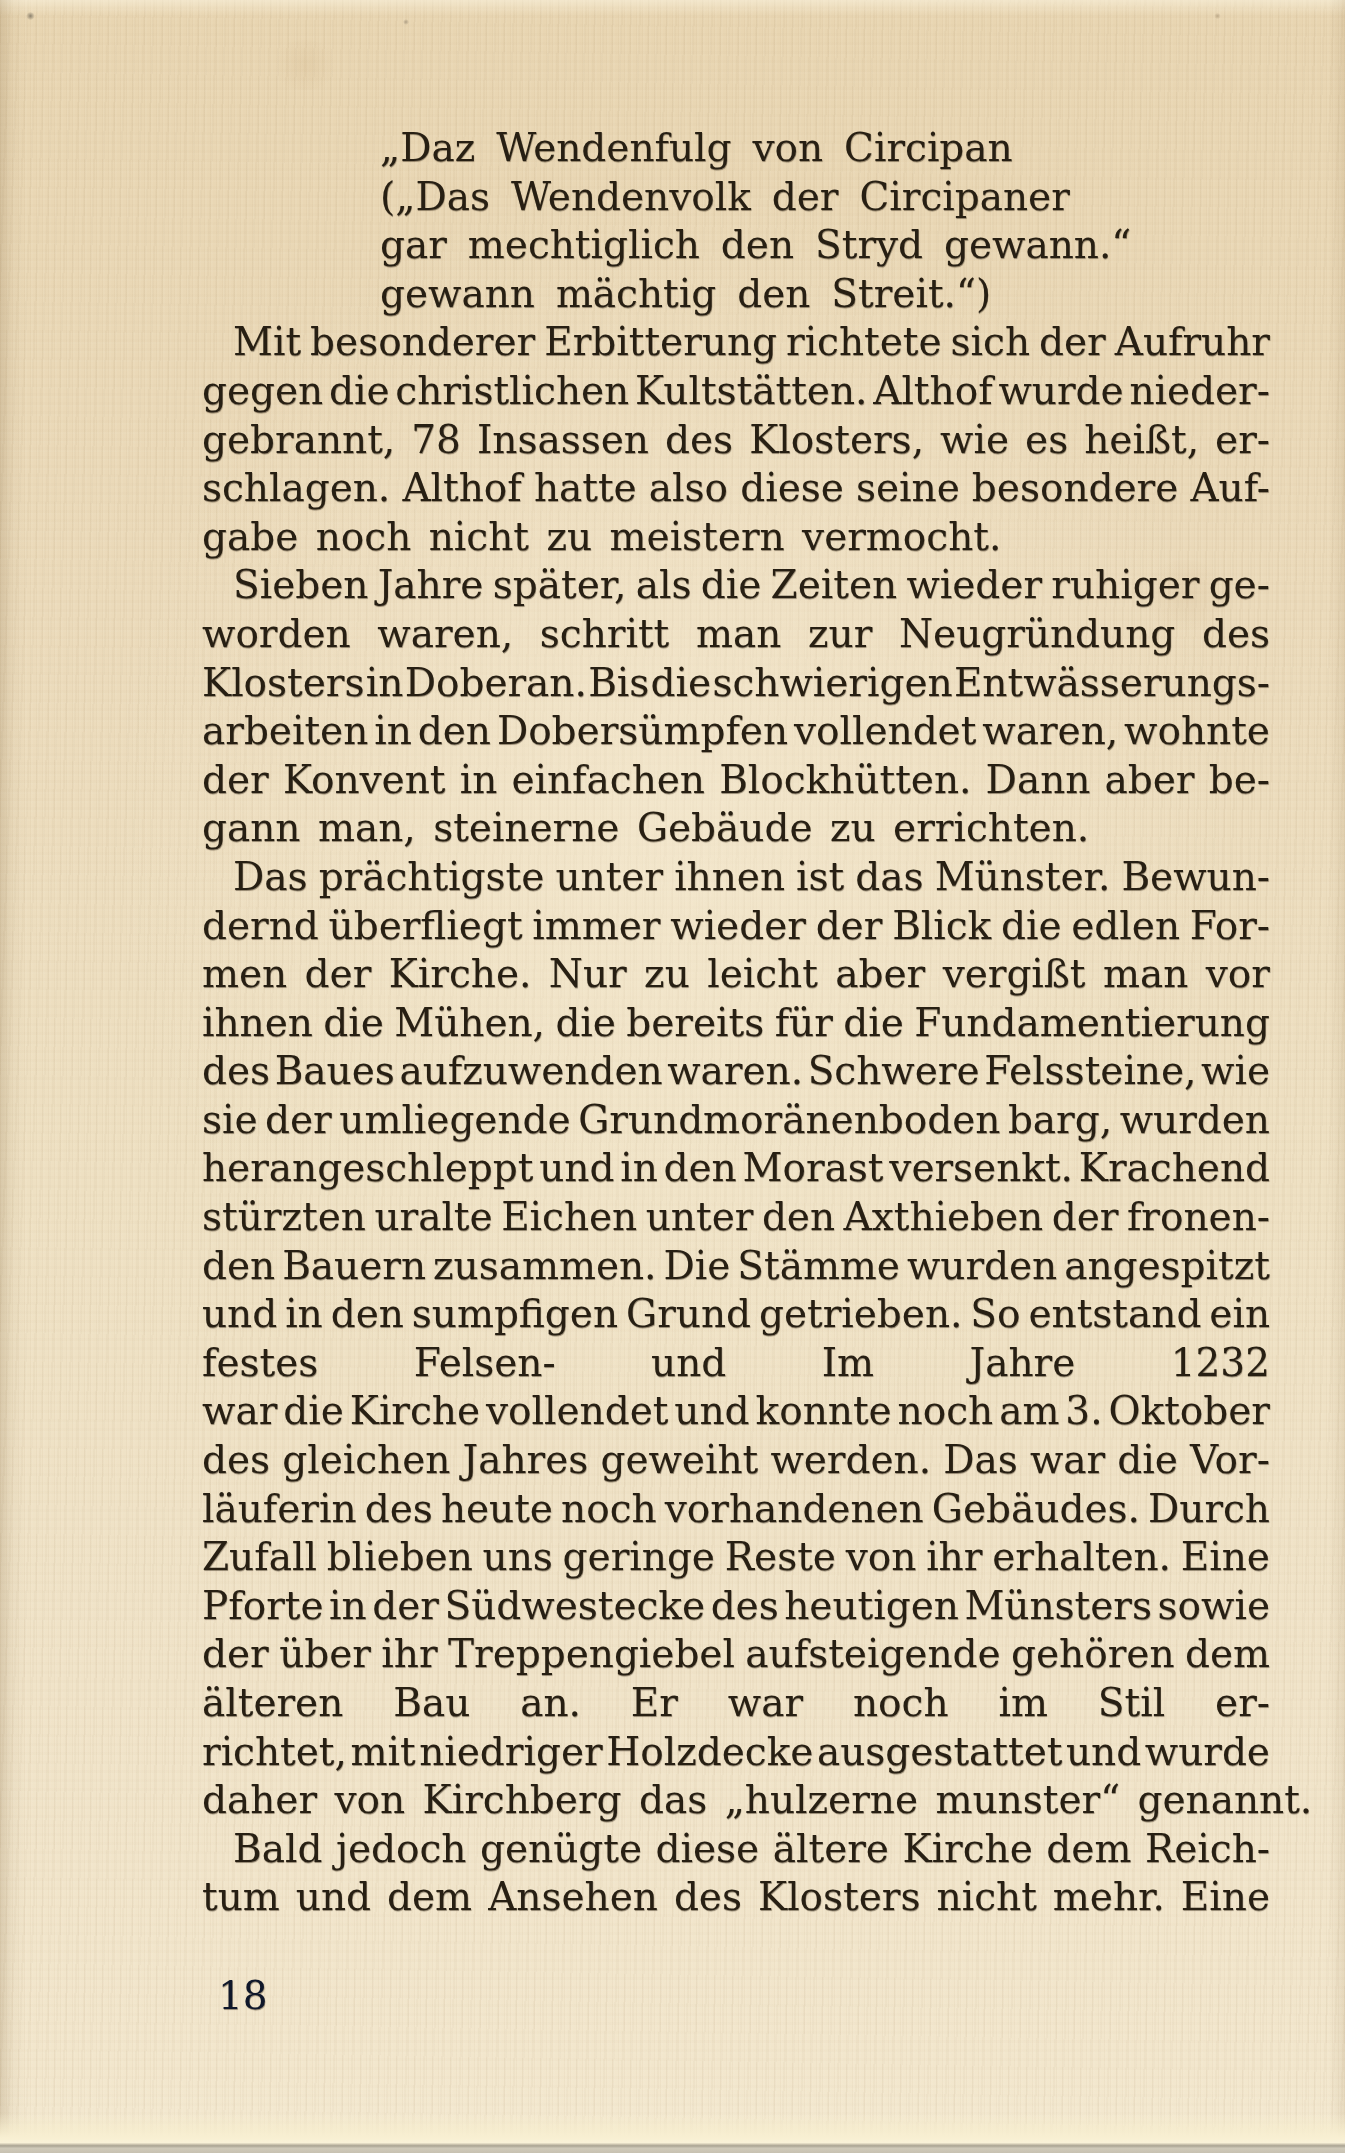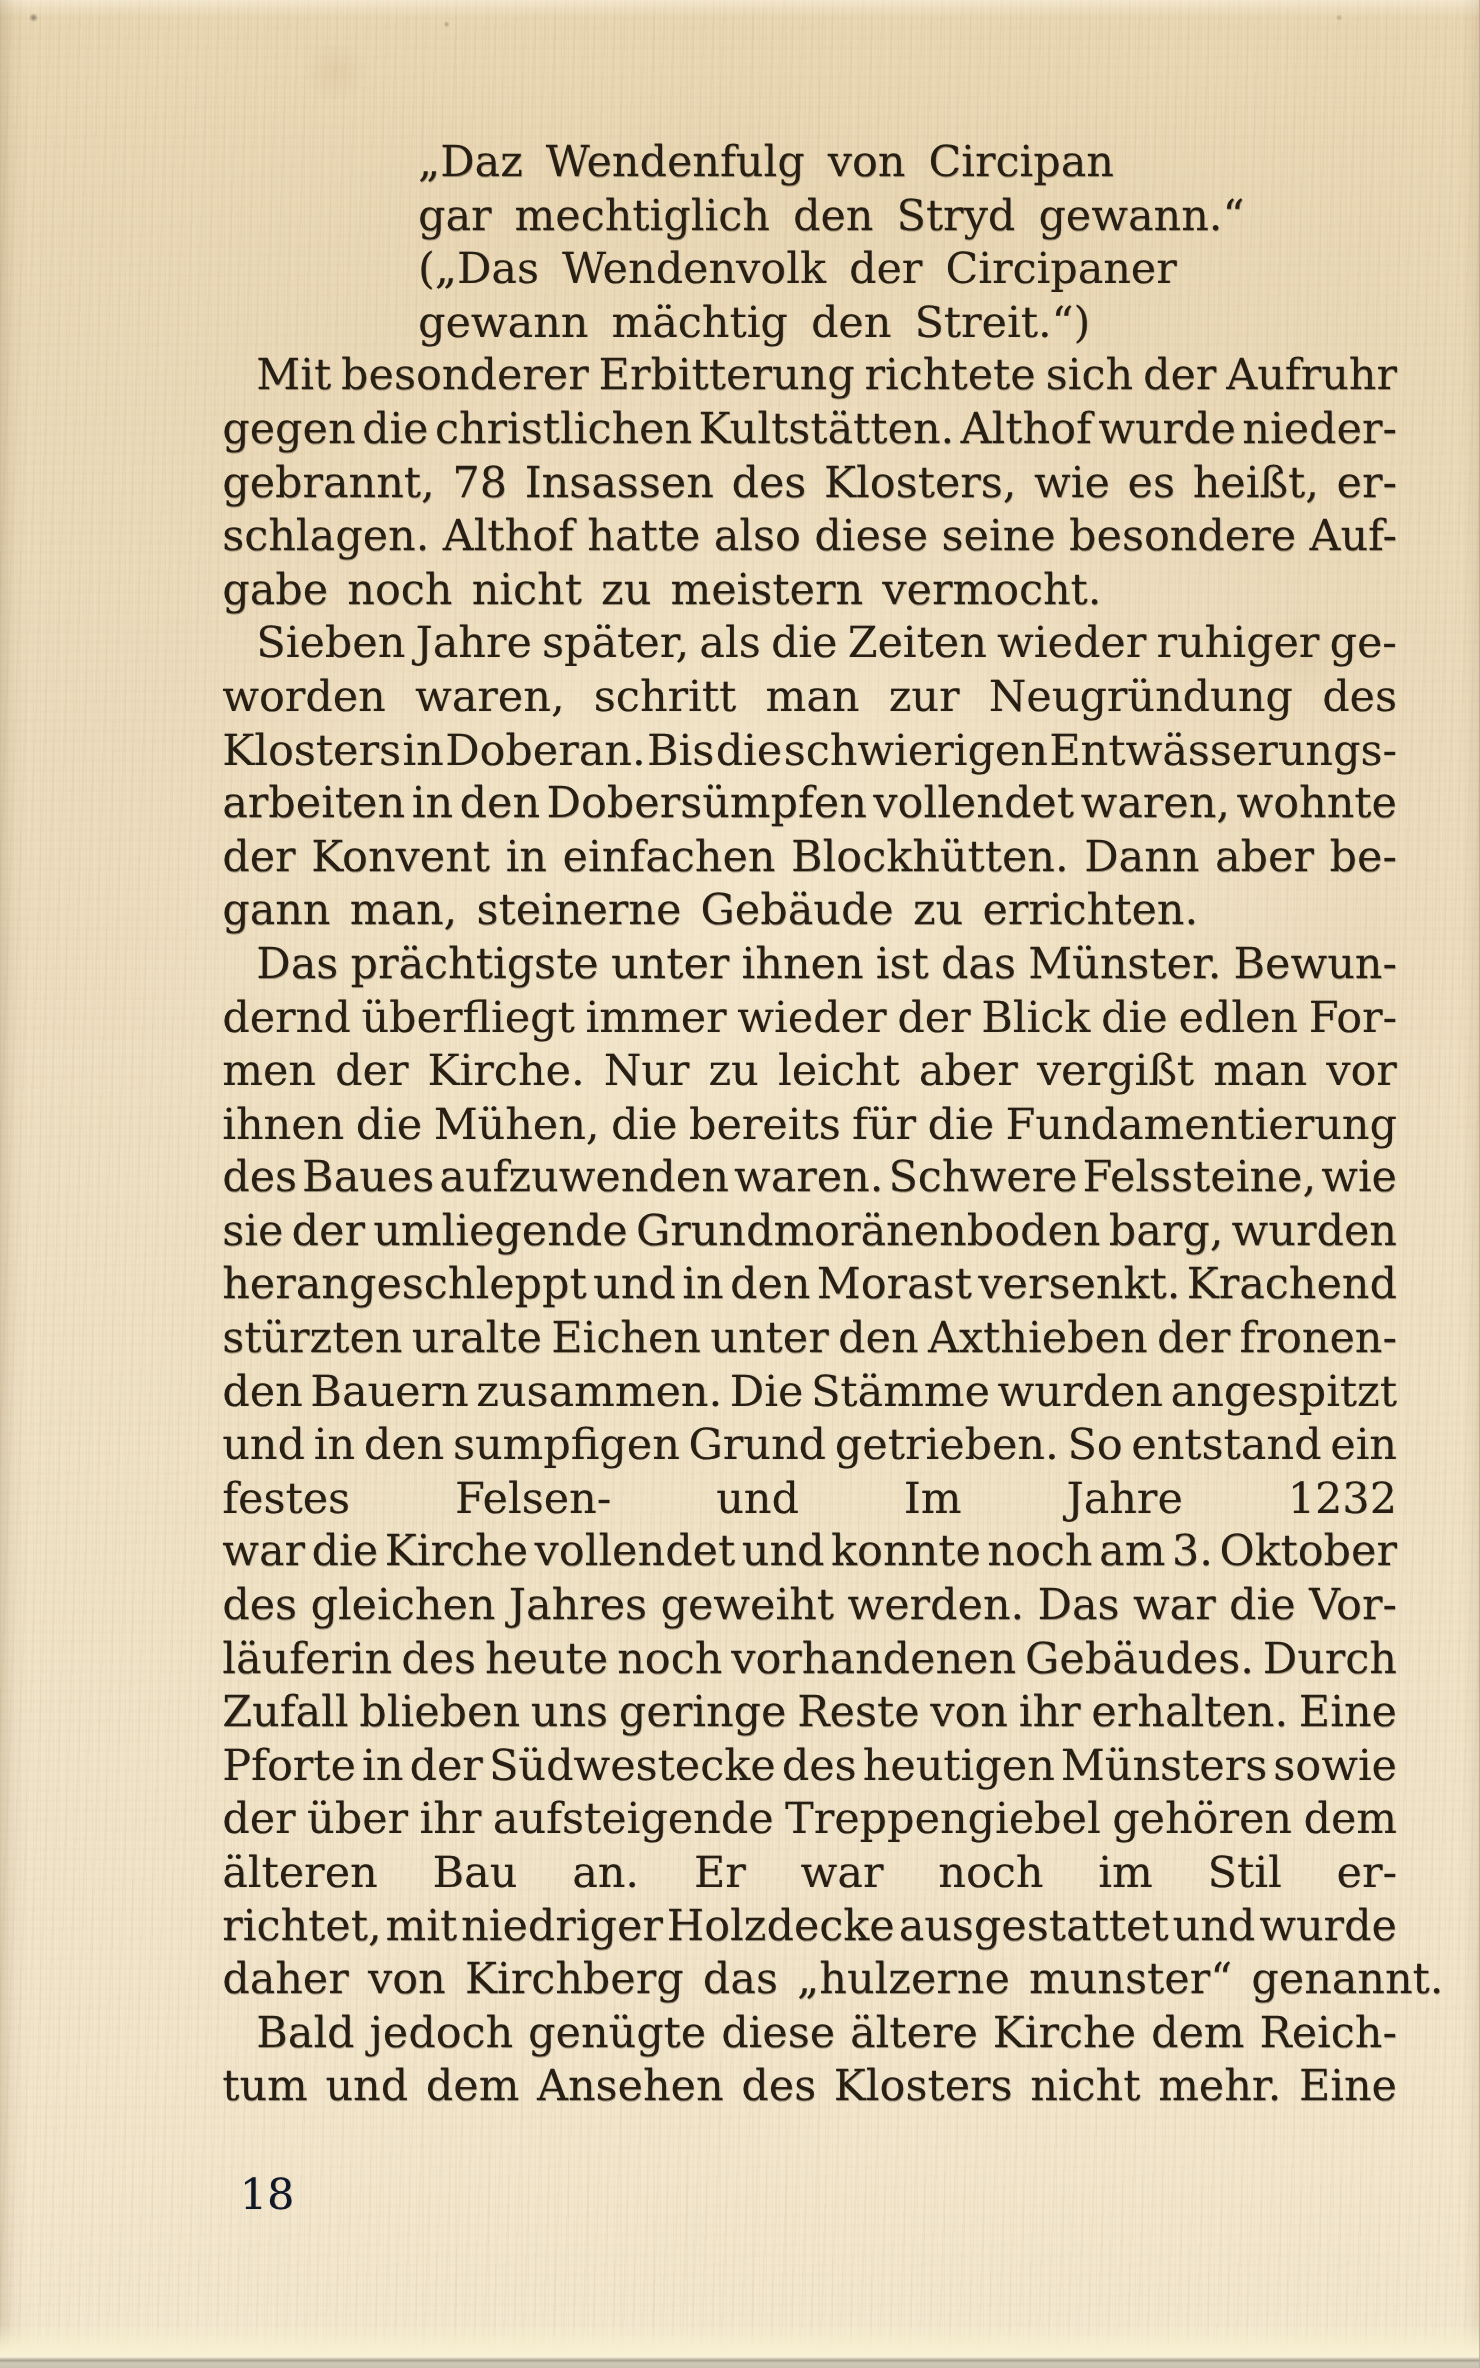--- a/index.html
+++ b/index.html
@@ -85,22 +85,22 @@
   <div class="paper-texture"></div>
   <div class="speck speck-a"></div>
   <div class="speck speck-b"></div>
   <div class="speck speck-c"></div>
   <div class="speck stain-a"></div>
   <div class="speck stain-b"></div>
 
   <div class="text-column" id="blocks">
       <div>
         <div class="line verse-line">„Daz Wendenfulg von Circipan</div>
+        <div class="line verse-line">(„Das Wendenvolk der Circipaner</div>
         <div class="line verse-line">gar mechtiglich den Stryd gewann.“</div>
-        <div class="line verse-line">(„Das Wendenvolk der Circipaner</div>
         <div class="line verse-line">gewann mächtig den Streit.“)</div>
       </div>
       <div>
         <div class="line jline indent">
           <span>Mit</span>
           <span>besonderer</span>
           <span>Erbitterung</span>
           <span>richtete</span>
           <span>sich</span>
           <span>der</span>
@@ -347,22 +347,22 @@
           <span>Südwestecke</span>
           <span>des</span>
           <span>heutigen</span>
           <span>Münsters</span>
           <span>sowie</span>
         </div>
         <div class="line jline">
           <span>der</span>
           <span>über</span>
           <span>ihr</span>
+          <span>Treppengiebel</span>
           <span>aufsteigende</span>
-          <span>Treppengiebel</span>
           <span>gehören</span>
           <span>dem</span>
         </div>
         <div class="line jline">
           <span>älteren</span>
           <span>Bau</span>
           <span>an.</span>
           <span>Er</span>
           <span>war</span>
           <span>noch</span>

